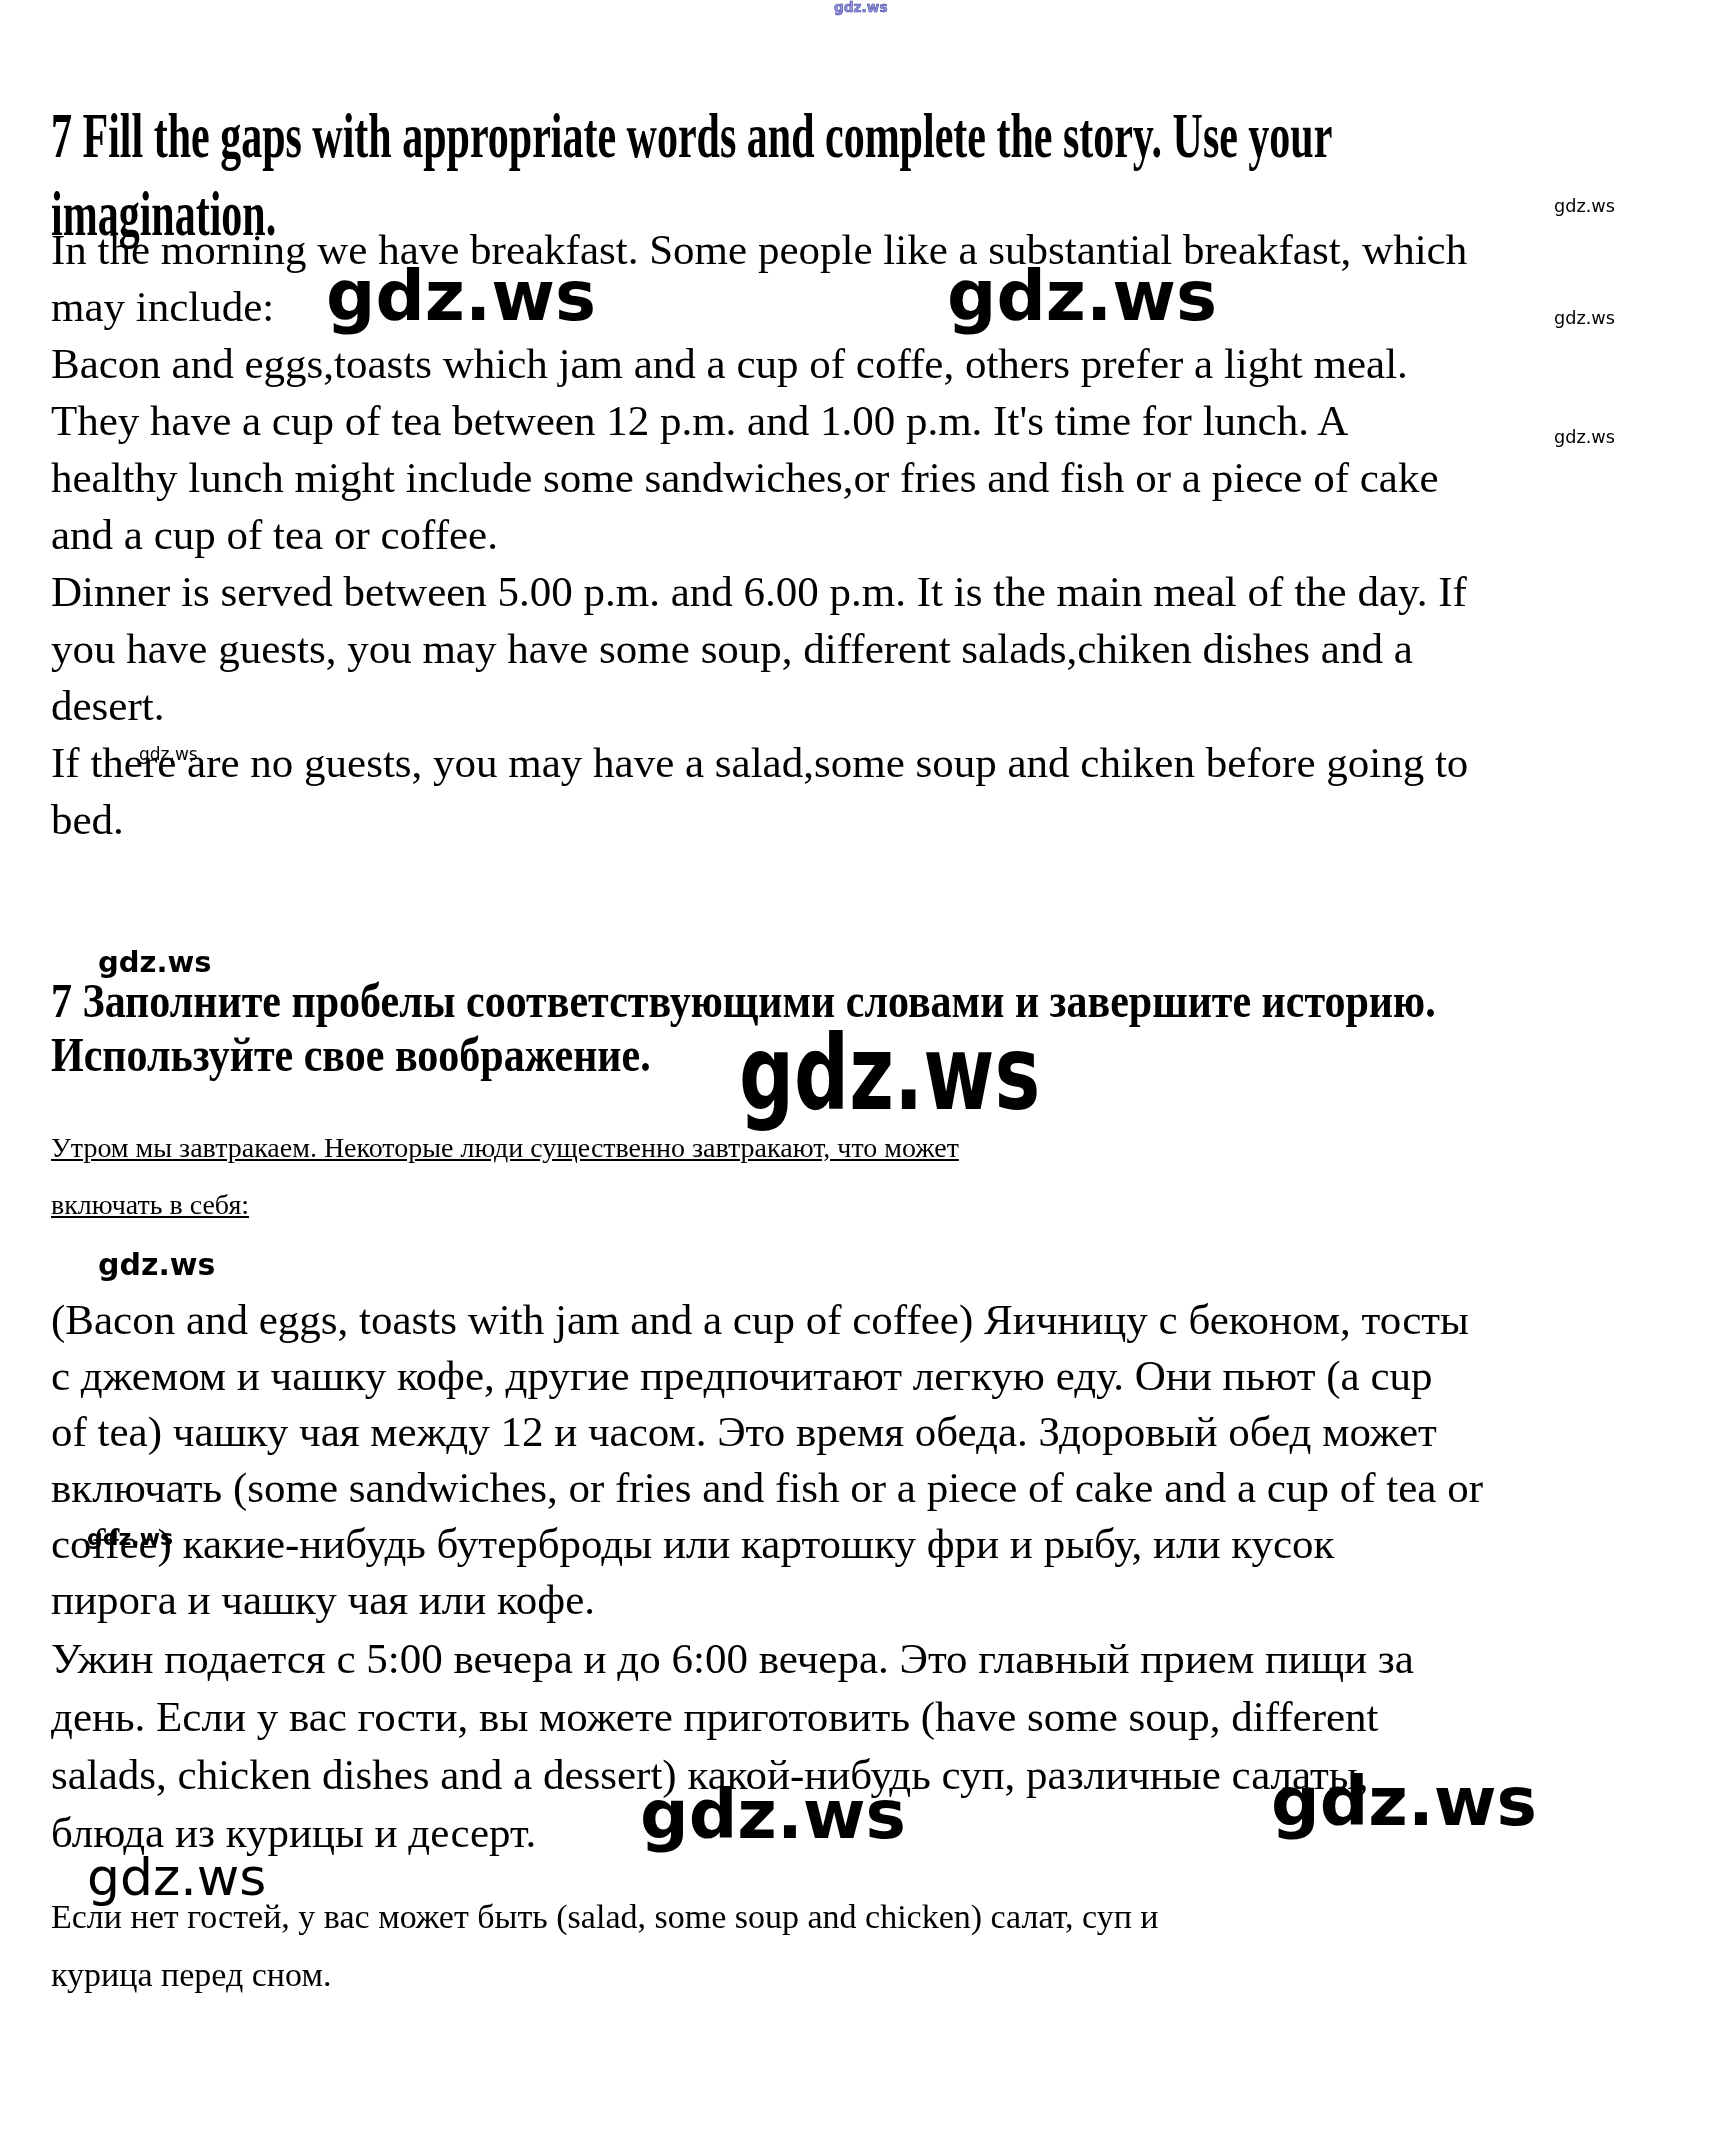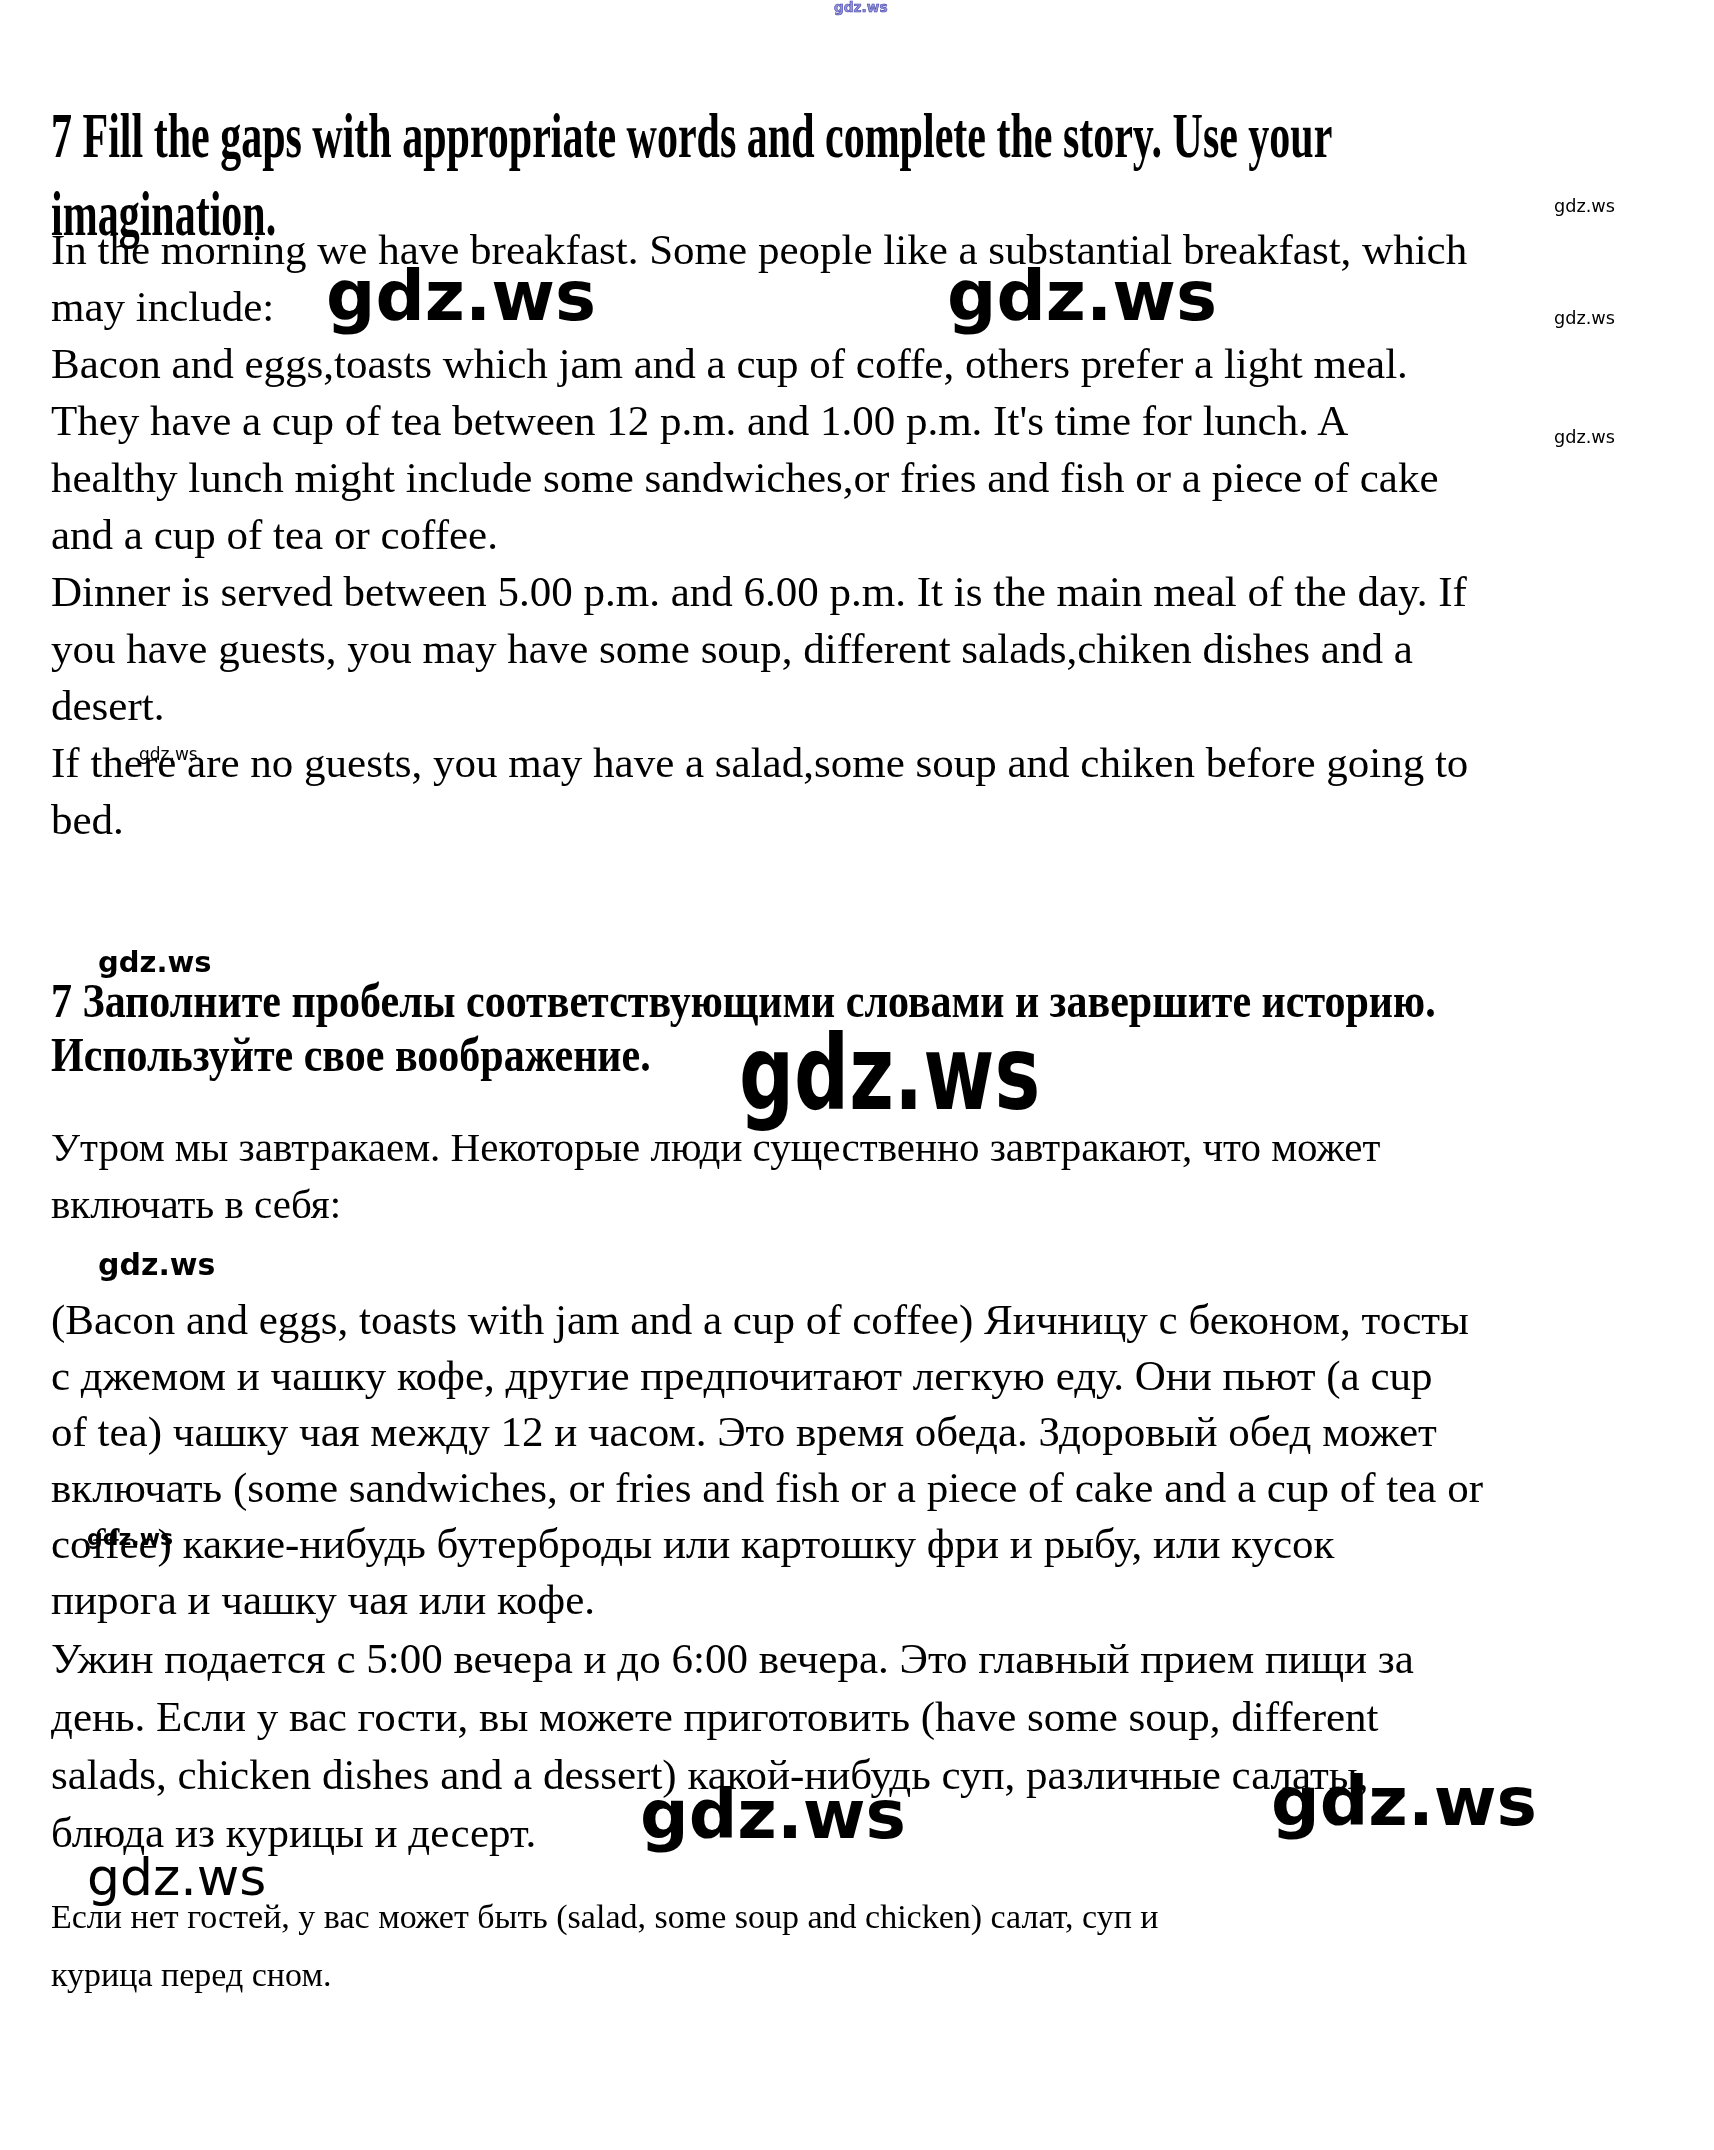--- a/index.html
+++ b/index.html
@@ -28,21 +28,21 @@
   }
   .en-body {
     left: 51px; top: 221px; width: 1619px;
     font-size: 43px; font-weight: 400; line-height: 57px;
   }
   .ru-heading {
     left: 51px; top: 973px; width: 1619px;
     font-size: 42px; font-weight: 700; line-height: 46px;
     transform: scaleY(1.18); transform-origin: 0 0;
   }
-  .ru-p1 { left: 51px; top: 1119px; width: 1619px; font-size: 41px; line-height: 57px; }
+  .ru-p1 { left: 51px; top: 1119px; width: 1619px; font-size: 28px; line-height: 57px; text-decoration: underline; }
   .ru-p2 { left: 51px; top: 1264px; width: 1619px; font-size: 43px; line-height: 56px; margin-top: 28px; }
   .ru-p3 { left: 51px; top: 1630px; width: 1619px; font-size: 43px; line-height: 58px; }
   .ru-p4 { left: 51px; top: 1888px; width: 1619px; font-size: 34px; line-height: 58px; }
 
   
   .wm {
     position: absolute;
     font-family: "DejaVu Sans", sans-serif;
     color: #000000;
     line-height: 1;

